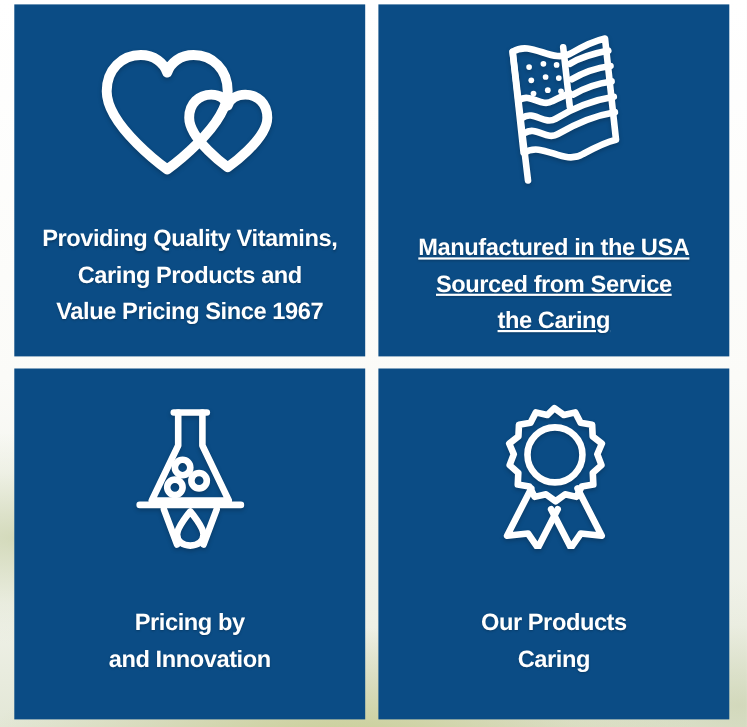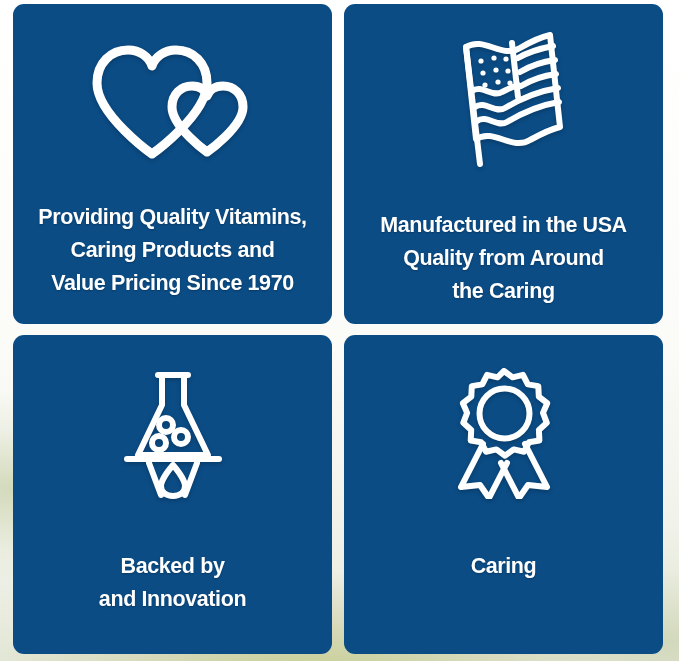--- a/index.html
+++ b/index.html
@@ -41,21 +41,20 @@
   }
 
   .panel {
     position: relative;
     background: #0b4c85;
     box-sizing: border-box;
     display: flex;
     flex-direction: column;
     align-items: flex-end;
     overflow: hidden;
-    border-radius: 11px;
   }
 
   .panel-inner {
     width: 100%;
     height: 100%;
     display: flex;
     flex-direction: column;
     align-items: center;
   }
 
@@ -83,21 +82,21 @@
     font-size: 21.5px;
     line-height: 33px;
     letter-spacing: -0.4px;
     text-shadow: 0 1px 2px rgba(0,0,0,0.25);
     padding: 0 10px;
     width: 100%;
     box-sizing: border-box;
   }
 
   .panel-tl .caption { margin-top: 22px; font-size: 21.5px; }
-  .panel-tr .caption { margin-top: 30px; font-size: 21.5px; }
+  .panel-tr .caption { margin-top: 30px; font-size: 21.5px; text-decoration: underline; }
   .panel-bl .caption { margin-top: 40px; font-size: 21.5px; }
   .panel-br .caption { margin-top: 40px; font-size: 21.5px; }
 
   .caption .line { display: block; white-space: nowrap; }
 </style>
 </head>
 <body>
 
 <div id="stage">
   <div class="grid">
@@ -108,21 +107,21 @@
           <svg width="168" height="124" viewBox="0 0 168 124" fill="none" xmlns="http://www.w3.org/2000/svg">
             <g stroke="#ffffff" stroke-width="9" stroke-linecap="round" stroke-linejoin="round" fill="none">
               <path d="M63 115 C63 115, 8 76, 8 44 C8 24, 22 11, 39 11 C51 11, 60 18, 63 27 C66 18, 75 11, 87 11 C104 11, 118 24, 118 44 C118 76, 63 115, 63 115 Z"></path>
               <path d="M118 113 C118 113, 83 88, 83 68 C83 55, 92 47, 103 47 C111 47, 116 51, 118 57 C120 51, 126 47, 134 47 C145 47, 154 55, 154 68 C154 88, 118 113, 118 113 Z"></path>
             </g>
           </svg>
         </div>
         <div class="caption">
           <span class="line">Providing Quality Vitamins,</span>
           <span class="line">Caring Products and</span>
-          <span class="line">Value Pricing Since 1970</span>
+          <span class="line">Value Pricing Since 1967</span>
         </div>
       </div>
     </div>
 
     <div class="panel panel-tr">
       <div class="panel-inner">
         <div class="icon-wrap">
           <svg width="128" height="140" viewBox="0 0 128 140" fill="none" xmlns="http://www.w3.org/2000/svg">
             <g stroke="#ffffff" stroke-width="6" stroke-linecap="round" stroke-linejoin="round" fill="none">
 
@@ -146,21 +145,21 @@
               <circle cx="56" cy="41" r="2.6" fill="#ffffff" stroke="none"></circle>
               <circle cx="68" cy="42" r="2.6" fill="#ffffff" stroke="none"></circle>
               <circle cx="45" cy="56" r="2.6" fill="#ffffff" stroke="none"></circle>
               <circle cx="58" cy="53" r="2.6" fill="#ffffff" stroke="none"></circle>
               <circle cx="70" cy="54" r="2.6" fill="#ffffff" stroke="none"></circle>
             </g>
           </svg>
         </div>
         <div class="caption">
           <span class="line">Manufactured in the USA</span>
-          <span class="line">Quality from Around</span>
+          <span class="line">Sourced from Service</span>
           <span class="line">the Caring</span>
         </div>
       </div>
     </div>
 
     <div class="panel panel-bl">
       <div class="panel-inner">
         <div class="icon-wrap">
           <svg width="104" height="130" viewBox="0 0 104 130" fill="none" xmlns="http://www.w3.org/2000/svg">
             <g stroke="#ffffff" stroke-width="6" stroke-linecap="round" stroke-linejoin="round" fill="none">
@@ -175,21 +174,21 @@
               <path d="M6 90 L98 90"></path>
 
               <path d="M28 94 L40 126"></path>
               <path d="M76 94 L64 126"></path>
 
               <path d="M52 96 C52 96, 40 110, 40 117 C40 123, 45 127, 52 127 C59 127, 64 123, 64 117 C64 110, 52 96, 52 96 Z"></path>
             </g>
           </svg>
         </div>
         <div class="caption">
-          <span class="line">Backed by</span>
+          <span class="line">Pricing by</span>
           <span class="line">and Innovation</span>
         </div>
       </div>
     </div>
 
     <div class="panel panel-br">
       <div class="panel-inner">
         <div class="icon-wrap">
           <svg width="114" height="132" viewBox="0 0 114 132" fill="none" xmlns="http://www.w3.org/2000/svg">
             <g stroke="#ffffff" stroke-width="6" stroke-linecap="round" stroke-linejoin="round" fill="none">
@@ -197,19 +196,20 @@
               <path d="M36 77 L14 120 L33 118 L42 131 L60 96"></path>
               <path d="M78 77 L100 120 L81 118 L72 131 L54 96"></path>
 
               <path d="M57 4 L65.6 10.3 L76 7.9 L80.8 17.4 L91.3 19.1 L91.8 29.7 L100.2 36.2 L96 45.9 L99.8 55.8 L91.9 62.9 L92.4 73.5 L81.9 75.3 L77.1 84.7 L66.7 82.4 L58.1 88.7 L49.4 82.4 L39 84.7 L34.2 75.3 L23.7 73.5 L24.2 62.9 L16.3 55.8 L20.1 45.9 L15.9 36.2 L24.3 29.7 L24.8 19.1 L35.3 17.4 L40.1 7.9 L50.5 10.3 Z"></path>
 
               <circle cx="57.5" cy="46.5" r="25"></circle>
             </g>
           </svg>
         </div>
         <div class="caption">
+          <span class="line">Our Products</span>
           <span class="line">Caring</span>
         </div>
       </div>
     </div>
 
   </div>
 </div>
 
 </body></html>

